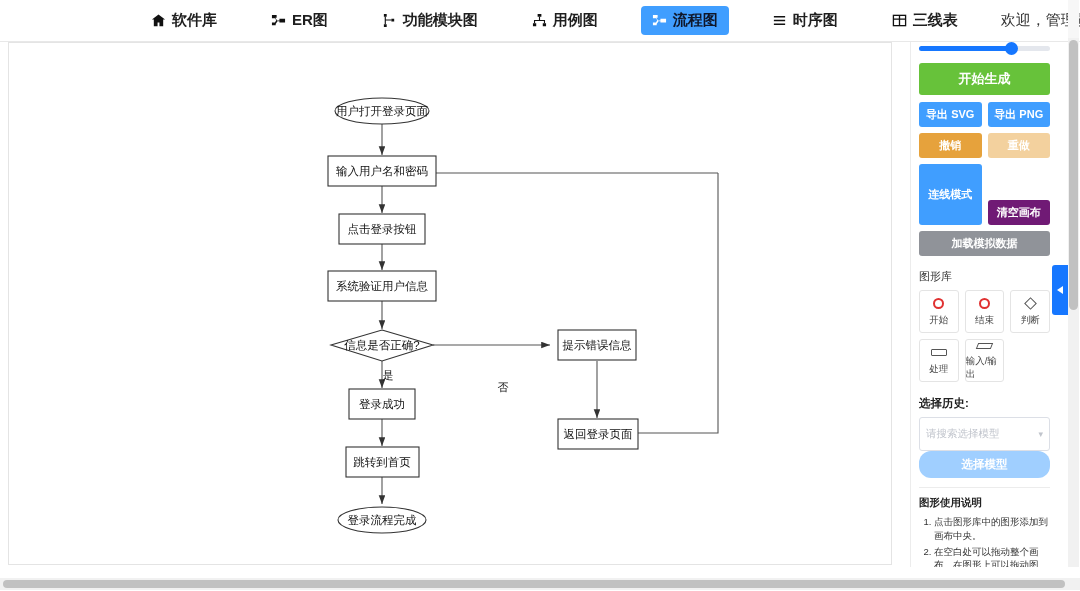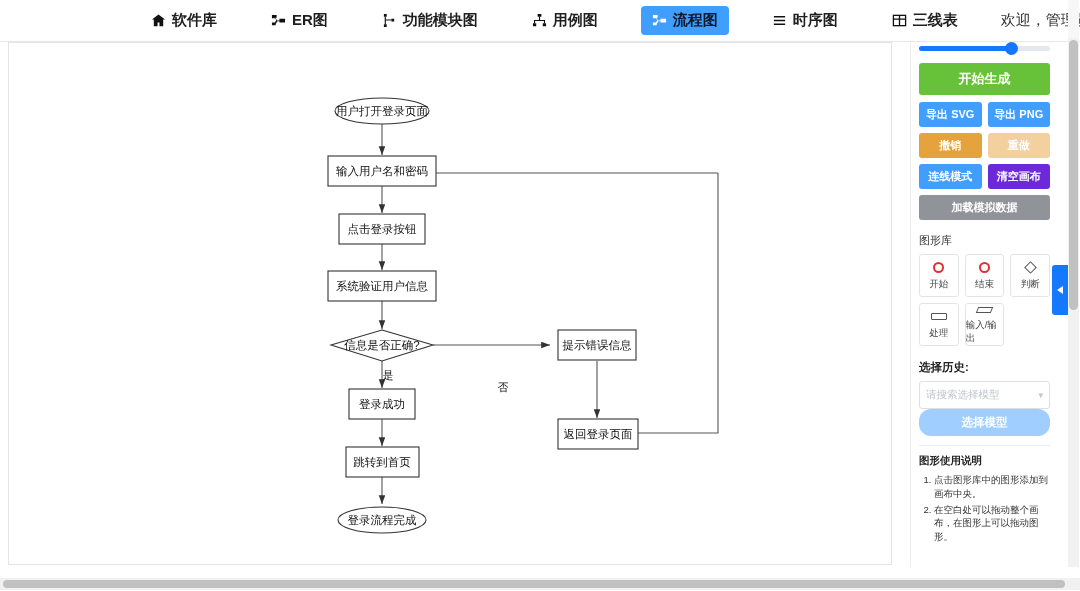--- a/index.html
+++ b/index.html
@@ -77,40 +77,40 @@
     border: none; border-radius: 3px; color: #fff;
     font-size: 11px; font-family: inherit; cursor: pointer;
     padding: 5px 0; text-align: center; white-space: nowrap;
     font-weight: bold;
   }
   .btn-generate { display: block; width: 100%; background: #67c23a; font-size: 13px; padding: 7px 0; margin-top: 7px; }
   .btn-grid { display: grid; grid-template-columns: 1fr 1fr; gap: 6px; margin-top: 7px; }
   .btn-blue { background: #409eff; }
   .btn-orange { background: #e6a23c; }
   .btn-orange-disabled { background: #f3d19e; cursor: not-allowed; }
-  .btn-red { background: #6d28d9; }
+  .btn-red { background: #701a75; margin-top: 36px; }
   .btn-gray { background: #909399; display: block; width: 100%; margin-top: 6px; }
 
   .section-title { font-size: 11px; color: #333; margin-top: 13px; margin-bottom: 6px; }
   .shape-grid { display: grid; grid-template-columns: 1fr 1fr 1fr; gap: 6px; }
   .shape-card {
     border: 1px solid #e4e4e4; border-radius: 3px; background: #fff;
     height: 43px; display: flex; flex-direction: column;
     align-items: center; justify-content: center; gap: 3px; cursor: pointer;
   }
   .shape-card .glyph { height: 15px; display: flex; align-items: center; justify-content: center; }
   .shape-card .lbl { font-size: 9.5px; color: #444; }
   .sh-circle { width: 11px; height: 11px; border: 2px solid #e03131; border-radius: 50%; }
   .sh-rect { width: 16px; height: 7px; border: 1px solid #555; border-radius: 1px; }
   .sh-diamond { width: 9px; height: 9px; border: 1px solid #555; transform: rotate(45deg); }
   .sh-para { width: 15px; height: 6px; border: 1px solid #555; transform: skewX(-22deg); }
 
   .hist-label { font-size: 11.5px; color: #222; font-weight: bold; margin-top: 14px; margin-bottom: 6px; }
   .select-box {
-    width: 100%; height: 28px; border: 1px solid #dcdfe6; border-radius: 3px;
+    width: 100%; height: 34px; border: 1px solid #dcdfe6; border-radius: 3px;
     background: #fff; display: flex; align-items: center; padding: 0 6px;
     font-size: 10.5px; color: #c0c4cc; cursor: pointer;
   }
   .select-box .caret { margin-left: auto; color: #c0c4cc; font-size: 9px; }
   .btn-model {
     display: block; width: 100%; background: #a0cfff; 
     font-size: 11.5px; padding: 6px 0; border-radius: 12px;
   }
   .panel-sep { border-top: 1px solid #ececec; margin-top: 9px; }
   .help-title { font-size: 10.5px; color: #222; font-weight: bold; margin-top: 8px; }

